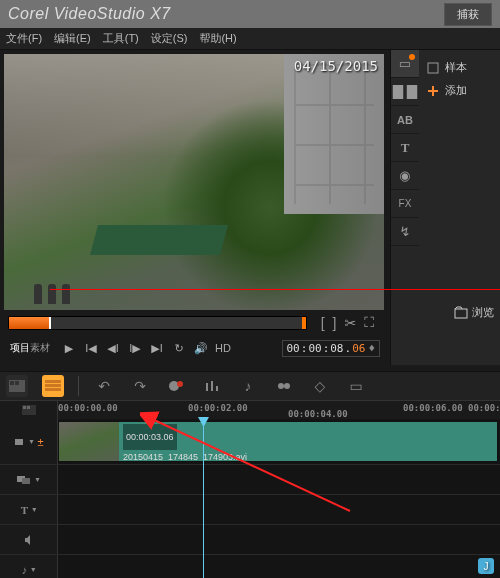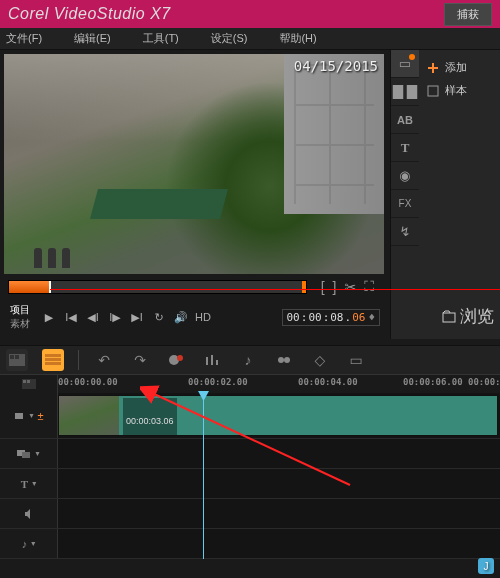--- a/index.html
+++ b/index.html
@@ -1,77 +1,77 @@
 <!DOCTYPE html>
 <html><head>
 <meta charset="utf-8">
 <style>
 * { margin:0; padding:0; box-sizing:border-box; }
 body { width:500px; height:578px; background:#1a1a1a; font-family:"Microsoft YaHei",sans-serif; font-size:11px; color:#ccc; overflow:hidden; position:relative; }
-.title-bar { height:28px; background:#be185d; display:flex; align-items:center; justify-content:space-between; padding:0 8px;text-align:right; }
+.title-bar { height:28px; background:#737373; display:flex; align-items:center; justify-content:space-between; padding:0 8px;text-align:right; }
 .app-title { color:#ddd; font-size:16px; font-style:italic; letter-spacing:0.5px; }
 .capture-btn { background:#444; color:#ddd; padding:3px 12px; font-size:11px; border:1px solid #555; }
-.menu-bar { height:22px; background:#222; display:flex; align-items:center; padding:0 6px; gap:32px; font-size:11px; color:#bbb; border-bottom:1px solid #111; }
+.menu-bar { height:22px; background:#222; display:flex; align-items:center; padding:0 6px; gap:12px; font-size:11px; color:#bbb; border-bottom:1px solid #111; }
 .menu-bar span { cursor:pointer; }
 .main { display:flex; }
 .left-area { flex:1; }
 .preview-wrap { padding:4px; background:#1a1a1a; position:relative; }
-.preview { width:380px; height:220px; background:linear-gradient(160deg,#6a6560 0%,#7a756a 30%,#4a6a3a 55%,#556050 70%,#60605a 100%); position:relative; overflow:hidden; }
+.preview { width:380px; height:256px; background:linear-gradient(160deg,#6a6560 0%,#7a756a 30%,#4a6a3a 55%,#556050 70%,#60605a 100%); position:relative; overflow:hidden; }
 .preview::before { content:""; position:absolute; inset:0; background:
   radial-gradient(circle at 70% 60%, #3a5a2a 0%, #2a4a1a 15%, transparent 35%),
   linear-gradient(180deg, rgba(180,175,165,0.6) 0%, transparent 40%);
 }
 .building { position:absolute; right:0; top:0; width:100px; height:160px; background:linear-gradient(90deg,#999 0%,#888 100%); }
 .building::after { content:""; position:absolute; left:10px; top:10px; width:80px; height:140px; background:repeating-linear-gradient(180deg,#666 0,#666 2px,transparent 2px,transparent 40px),repeating-linear-gradient(90deg,#666 0,#666 2px,transparent 2px,transparent 35px); opacity:0.3; }
 .ts { position:absolute; top:4px; right:6px; color:#eee; font-size:14px; text-shadow:1px 1px 2px #000; font-family:monospace; }
 .people { position:absolute; bottom:6px; left:30px; display:flex; gap:6px; }
 .people i { width:8px; height:20px; background:#333; border-radius:3px 3px 0 0; display:block; }
 .pool { position:absolute; left:90px; bottom:55px; width:130px; height:30px; background:#2a5a3a; transform:skewX(-15deg); }
 .scrub-row { display:flex; align-items:center; padding:2px 4px; gap:6px; }
 .scrub { flex:1; height:14px; background:#333; position:relative; border:1px solid #000; }
 .scrub-fill { position:absolute; left:0; top:0; height:100%; background:linear-gradient(180deg,#ff8833,#dd5500); border-right:2px solid #fff; }
 .scrub-end { position:absolute; right:0; top:0; width:4px; height:100%; background:#ff7700; }
 .red-line { position:absolute; left:50px; right:0; height:1px; background:#ff0000; top:289px; z-index:5; }
 .trim-btns { display:flex; gap:8px; padding:2px 8px; color:#999; font-size:14px; align-items:center; }
 .trim-btns span { cursor:pointer; }
 .transport-row { display:flex; align-items:center; padding:4px 6px; gap:4px; background:#1a1a1a; }
-.mode-tabs { display:flex; flex-direction:column; font-size:10px; color:#999; margin-right:6px; }
+.mode-tabs { display:flex; flex-direction:row; font-size:10px; color:#999; margin-right:6px; }
 .mode-tabs .active { color:#fff; }
 .tc { font-family:monospace; font-size:11px; color:#ddd; border:1px solid #444; padding:1px 4px; display:flex; gap:1px; }
 .tc .frame { color:#ff8833; }
 .ctrl-btn { width:18px; height:18px; display:flex; align-items:center; justify-content:center; color:#aaa; cursor:pointer; font-size:11px; }
 .right-panel { width:110px; background:#262626; border-left:1px solid #111; }
 .tool-col { width:28px; float:left; display:flex; flex-direction:column; }
 .tool-col .t { width:28px; height:28px; display:flex; align-items:center; justify-content:center; color:#999; font-size:13px; border-bottom:1px solid #1a1a1a; cursor:pointer; position:relative; }
 .tool-col .t.active { background:#3a3a3a; }
 .tool-col .dot { width:6px; height:6px; background:#ff7700; border-radius:50%; position:absolute; top:4px; right:4px; }
 .side-actions { margin-left:28px; padding:6px; }
 .side-act { display:flex; align-items:center; gap:6px; padding:4px 2px; color:#ccc; font-size:11px; cursor:pointer; }
 .side-act svg { width:12px; height:12px; }
-.browse-bar { position:absolute; right:6px; top:305px; display:flex; align-items:center; gap:4px; color:#ccc; font-size:17px; cursor:pointer; }
+.browse-bar { position:absolute; right:6px; top:305px; display:flex; align-items:center; gap:4px; color:#ccc; font-size:11px; cursor:pointer; }
 .timeline-toolbar { height:30px; background:#222; display:flex; align-items:center; padding:0 6px; gap:14px; border-top:1px solid #111; border-bottom:1px solid #333; margin-top:6px; }
 .tl-btn { width:22px; height:22px; display:flex; align-items:center; justify-content:center; cursor:pointer; color:#888; font-size:14px; border-radius:3px; }
 .tl-btn.storyboard { background:#2a2a2a; }
 .tl-btn.timeline-mode { background:#ffaa33; color:#222; }
 .ruler-row { display:flex; background:#1a1a1a; height:18px; }
 .track-head-col { width:58px; background:#1a1a1a; border-right:1px solid #333; }
 .ruler { flex:1; position:relative; color:#888; font-size:9px; font-family:monospace; overflow:hidden;font-weight:bold; }
 .ruler-tick { position:absolute; top:2px; }
 .playhead { position:absolute; top:0; bottom:0; width:1px; background:#66ccee; z-index:4; }
 .playhead::before { content:""; position:absolute; top:-2px; left:-5px; width:11px; height:10px; background:#66ccee; clip-path:polygon(0 0,100% 0,50% 100%); }
 .arrow-svg { position:absolute; z-index:6; pointer-events:none; }
 .tracks { position:relative; }
 .track { display:flex; border-bottom:1px solid #2a2a2a; min-height:30px; }
 .track.video { min-height:46px; }
 .track-head { width:58px; display:flex; align-items:center; justify-content:center; gap:4px; background:#1a1a1a; color:#888; border-right:1px solid #333; cursor:pointer; }
 .track-body { flex:1; position:relative; background:#141414; }
 .clip { position:absolute; top:2px; bottom:2px; background:#3a8a7a; border:1px solid #111; display:flex; overflow:hidden; }
 .clip-thumb { width:60px; background:linear-gradient(160deg,#6a6560,#4a6a3a,#556050); }
 .clip-info { flex:1; padding:2px 4px; font-size:9px; color:#ddd; }
-.clip-dur { background:rgba(0,0,0,0.4); padding:18px 3px; display:inline-block; margin-bottom:2px; }
+.clip-dur { background:rgba(0,0,0,0.4); padding:8px 3px; display:inline-block; margin-bottom:2px; }
 .watermark { position:absolute; right:6px; bottom:4px; color:#fff; font-size:12px; text-shadow:1px 1px 3px #000; display:flex; align-items:center; gap:4px; z-index:10; }
 .watermark .logo { width:16px; height:16px; background:#4aadd8; border-radius:3px; display:flex; align-items:center; justify-content:center; font-size:10px; color:#fff; }
 </style>
 </head>
 <body>
 
 <div class="title-bar">
   <span class="app-title">Corel VideoStudio X7</span>
   <span class="capture-btn">捕获</span>
 </div>
@@ -141,29 +141,29 @@
         </div>
       <div class="t" style="font-weight:bold;font-size:11px">AB</div>
       <div class="t" style="font-family:serif;font-weight:bold">T</div>
       <div class="t">◉</div>
       <div class="t" style="font-size:10px;font-weight:normal">FX</div>
       <div class="t">↯</div>
     </div>
     <div class="side-actions">
       <div class="side-act">
         <svg viewBox="0 0 12 12">
+            <rect x="1" y="1" width="10" height="10" fill="none" stroke="#999"></rect>
+          </svg>
+        <span>样本</span>
+      </div>
+      <div class="side-act">
+        <svg viewBox="0 0 12 12">
             <path d="M6 1v10M1 6h10" stroke="#ff8833" stroke-width="2"></path>
           </svg>
         <span>添加</span>
-      </div>
-      <div class="side-act">
-        <svg viewBox="0 0 12 12">
-            <rect x="1" y="1" width="10" height="10" fill="none" stroke="#999"></rect>
-          </svg>
-        <span>样本</span>
       </div>
     </div>
   </div>
 </div>
 
 <div class="red-line"></div>
 
 <div class="browse-bar">
   <svg width="14" height="14" viewBox="0 0 14 14">
       <rect x="1" y="3" width="12" height="9" fill="none" stroke="#ccc"></rect>
@@ -216,21 +216,21 @@
   <div class="track-head-col" style="display:flex;align-items:center;justify-content:center">
     <svg width="14" height="10" viewBox="0 0 14 10">
         <rect width="14" height="10" fill="#333"></rect>
         <rect x="1" y="1" width="3" height="3" fill="#666"></rect>
         <rect x="5" y="1" width="3" height="3" fill="#666"></rect>
       </svg>
   </div>
   <div class="ruler" id="ruler">
       <span class="ruler-tick" style="left: 0px;">00:00:00.00</span>
       <span class="ruler-tick" style="left: 130px;">00:00:02.00</span>
-      <span class="ruler-tick" style="left: 240px;">00:00:04.00</span>
+      <span class="ruler-tick" style="left: 230px; margin-top: 6px;">00:00:04.00</span>
       <span class="ruler-tick" style="left: 345px;">00:00:06.00</span>
       <span class="ruler-tick" style="left: 410px;">00:00:08</span>
     </div>
 </div>
 
 <div class="tracks">
   <div class="playhead" id="playhead" style="left: 203px;"></div>
   <svg class="arrow-svg" style="left:140px;top:-8px" width="220" height="110">
     <defs>
         <marker id="ah" markerWidth="10" markerHeight="10" refX="2" refY="5" orient="auto">

